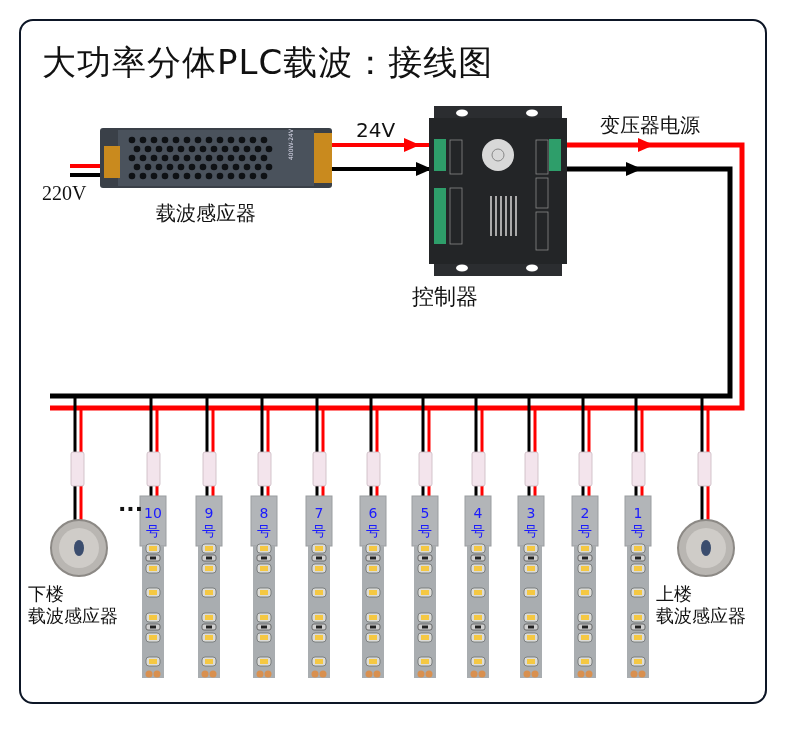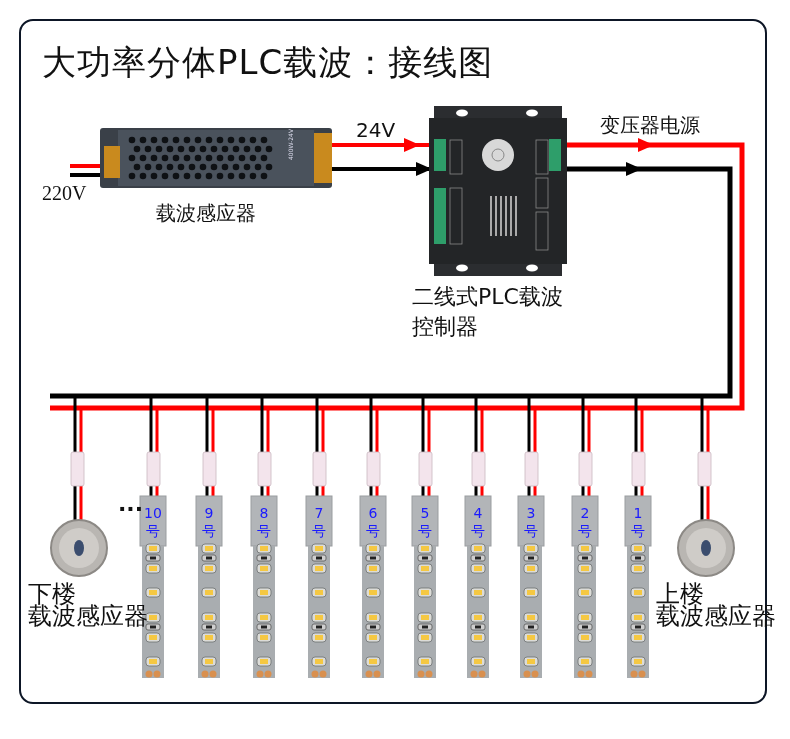--- a/index.html
+++ b/index.html
@@ -3,21 +3,21 @@
   <meta charset="utf-8">
   <style>
     html, body { margin: 0; padding: 0; background: #ffffff; }
     body { width: 790px; height: 739px; position: relative; overflow: hidden; font-family: "DejaVu Sans", sans-serif; }
     #stage { position: absolute; left: 0; top: 0; width: 790px; height: 739px; padding-left: 9px; }
     .frame { position: absolute; left: 19px; top: 19px; width: 748px; height: 685px; border: 2.5px solid #0d1626; border-radius: 14px; box-sizing: border-box; }
     .title { position: absolute; left: 42px; top: 40px; font-size: 34px; color: #111; letter-spacing: 1px; white-space: nowrap; }
     .lbl { position: absolute; color: #111; white-space: nowrap; text-align: left; }
     .lbl-22 { font-size: 22px; }
     .lbl-20 { font-size: 20px; }
-    .lbl-18 { font-size: 24px; line-height: 22px; }
+    .lbl-18 { font-size: 18px; line-height: 22px; }
     svg text { font-family: "DejaVu Sans", sans-serif; }
   </style>
 </head>
 <body>
 
 <div id="stage">
   <div class="frame"></div>
   <div class="title">大功率分体PLC载波：接线图</div>
 
   <svg id="wires" width="790" height="739" style="position:absolute;left:0;top:0;">
@@ -430,21 +430,20 @@
           <rect x="515" y="196" width="2" height="40"></rect>
       </g>
     </g>
   </svg>
 
   <div class="lbl lbl-20" style="left:42px; top:182px;font-family:Liberation Serif, serif;">220V</div>
   <div class="lbl lbl-20" style="left:356px; top:118px;">24V</div>
   <div class="lbl lbl-20" style="left:156px; top:200px;">载波感应器</div>
   <div class="lbl lbl-20" style="left:600px; top:112px;">变压器电源</div>
   <div class="lbl lbl-22" style="left:412px; top:282px; width:172px;">
-    <div>二线式PLC载波</div>
     <div>控制器</div>
   </div>
   <div class="lbl lbl-18" style="left:28px; top:583px; width:104px;">
     <div>下楼</div>
     <div>载波感应器</div>
   </div>
   <div class="lbl lbl-18" style="left:656px; top:583px; width:104px;">
     <div>上楼</div>
     <div>载波感应器</div>
   </div>

